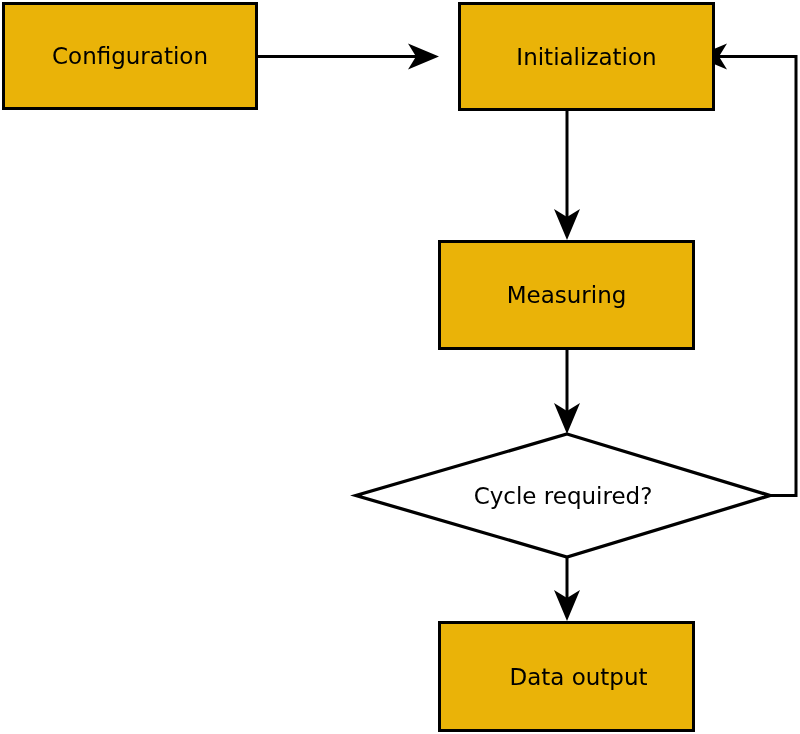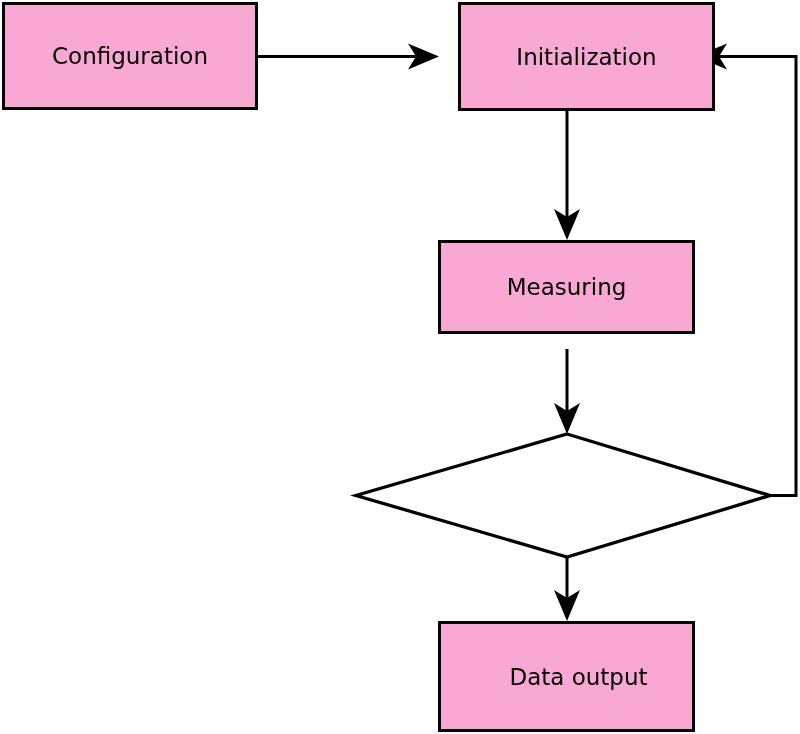--- a/index.html
+++ b/index.html
@@ -19,40 +19,40 @@
     position: absolute;
     left: 0;
     top: 0;
     width: 800px;
     height: 734px;
   }
   .node {
     position: absolute;
     box-sizing: border-box;
     border: 3px solid #000000;
-    background: #f9a8d4;
+    background: #eab308;
     display: flex;
     align-items: center;
     justify-content: center;
   }
   .node span, .decision-label span {
     font-size: 23px;
     color: #000000;
     white-space: nowrap;
   }
   .decision-label {
     position: absolute;
     display: flex;
     align-items: center;
     justify-content: center;
     background: transparent;
   }
   #node-configuration { left: 2px;   top: 2px;   width: 256px; height: 108px; }
   #node-initialization{ left: 458px; top: 2px;   width: 257px; height: 109px; }
-  #node-measuring     { left: 438px; top: 240px; width: 257px; height: 94px; }
+  #node-measuring     { left: 438px; top: 240px; width: 257px; height: 110px; }
   #node-data-output   { left: 438px; top: 621px; width: 257px; height: 111px; padding-left: 24px; }
   #decision-label-box { left: 356px; top: 434px; width: 414px; height: 123px; }
   .edge-line {
     stroke: #000000;
     stroke-width: 3px;
     fill: none;
   }
   .diamond {
     stroke: #000000;
     stroke-width: 3.3px;
@@ -93,18 +93,21 @@
   </div>
 
   <div class="node" id="node-initialization">
     <span>Initialization</span>
   </div>
 
   <div class="node" id="node-measuring">
     <span>Measuring</span>
   </div>
 
+  <div class="decision-label" id="decision-label-box">
+    <span>Cycle required?</span>
+  </div>
 
   <div class="node" id="node-data-output">
     <span>Data output</span>
   </div>
 
 </div>
 
 </body></html>

